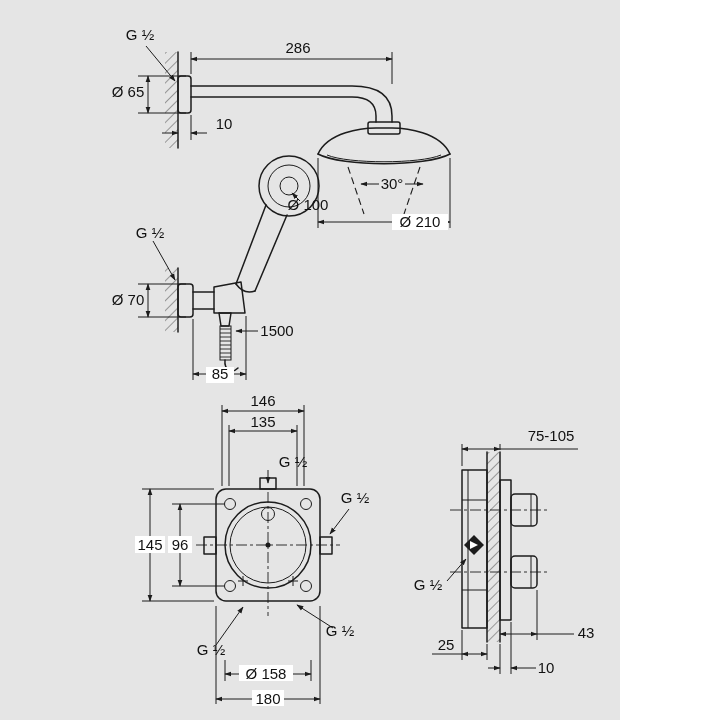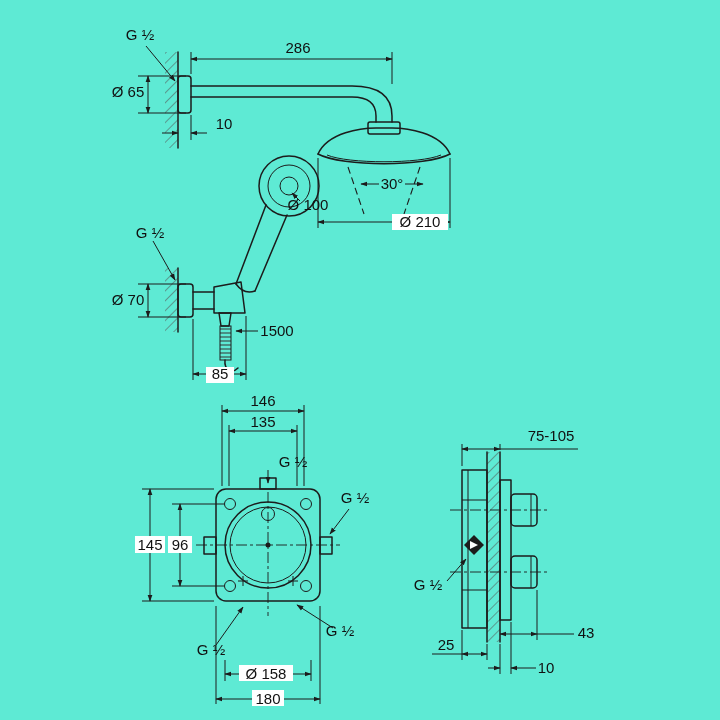--- a/index.html
+++ b/index.html
@@ -1,16 +1,16 @@
 <!DOCTYPE html>
 <html><head>
 <meta charset="utf-8">
 <style>
   html,body{margin:0;padding:0;background:#fff;}
-  .canvas{width:720px;height:720px;background:#5eead4;position:relative;overflow:hidden;}
+  .canvas{width:620px;height:720px;background:#e5e5e5;position:relative;overflow:hidden;}
   svg{display:block;}
   .ln{fill:none;stroke:#1c1c1c;stroke-width:1.5;stroke-linejoin:round;stroke-linecap:round;}
   .thin2{fill:none;stroke:#1c1c1c;stroke-width:1;stroke-linejoin:round;}
   .dim{fill:none;stroke:#1c1c1c;stroke-width:1;}
   .dashln{fill:none;stroke:#1c1c1c;stroke-width:1.1;stroke-dasharray:7 4;}
   .cl{fill:none;stroke:#1c1c1c;stroke-width:0.9;stroke-dasharray:11 3 3 3;}
   .hatchrect{fill:url(#hatch);stroke:none;}
   .ribrect{fill:url(#ribs);stroke:#1c1c1c;stroke-width:1;}
   .mask{fill:#ffffff;stroke:none;}
   text.t{font-family:"Liberation Sans","DejaVu Sans",sans-serif;font-size:15px;fill:#111;text-anchor:middle;}

